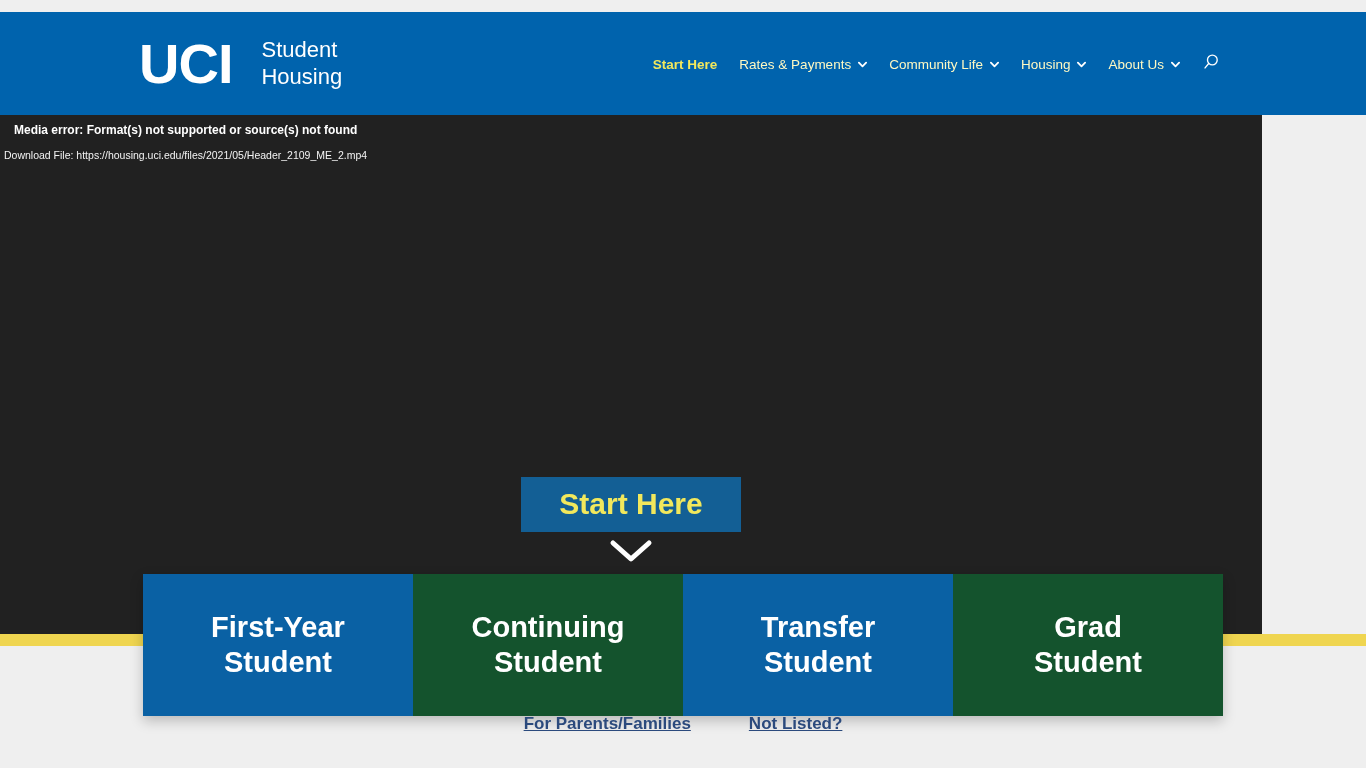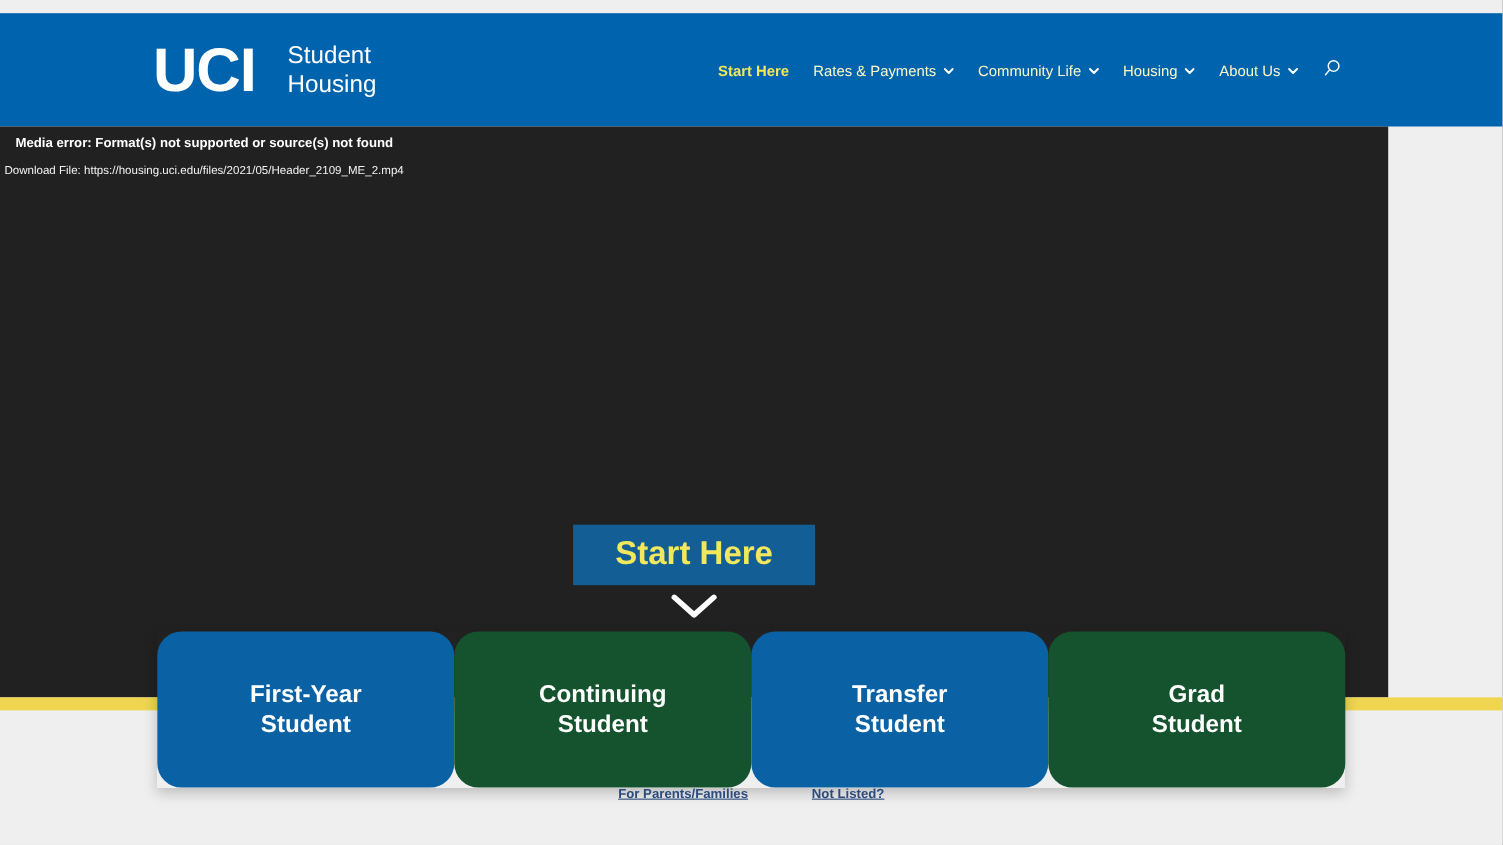--- a/index.html
+++ b/index.html
@@ -167,44 +167,43 @@
     box-shadow: 0 5px 12px rgba(0,0,0,0.22);
   }
 
   .card {
     flex: 1 1 0;
     display: flex;
     align-items: center;
     justify-content: center;
     text-align: center;
     color: #ffffff;
-    font-size: 22px;
+    font-size: 29px;
     font-weight: bold;
     line-height: 1.22;
     cursor: pointer;
     padding: 0 0;
-    border-radius: 22px;
   }
 
   .card.blue { background: #0a61a4; }
   .card.navy { background: #14532d; }
 
   .bottom-links {
     position: absolute;
     left: 0;
     right: 0;
     top: 68px;
     display: flex;
     justify-content: center;
     gap: 58px;
   }
 
   .bottom-link {
     color: #2b4a7d;
-    font-size: 12px;
+    font-size: 17px;
     font-weight: bold;
     text-decoration: underline;
     cursor: pointer;
     white-space: nowrap;
   }
 </style>
 </head>
 <body>
 
 <header class="site-header">

